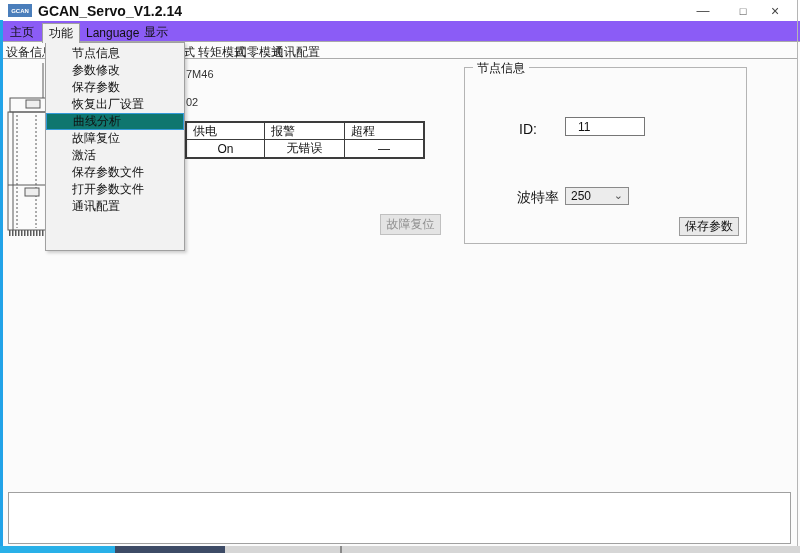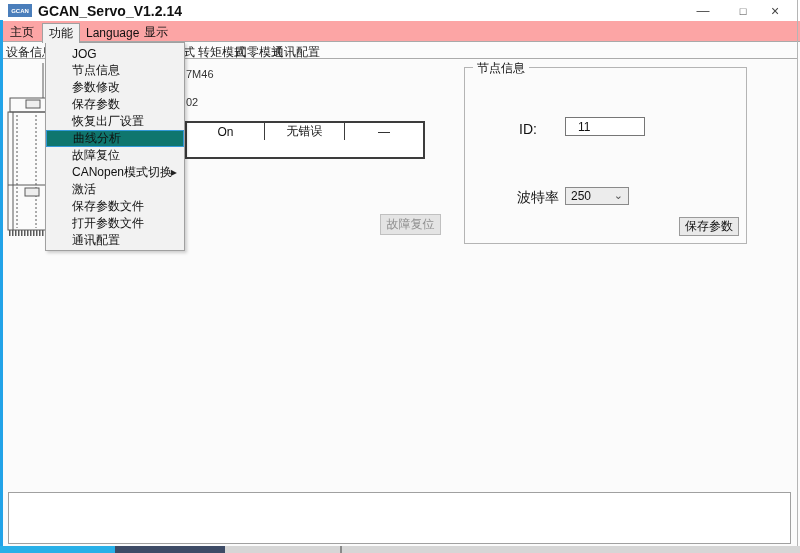--- a/index.html
+++ b/index.html
@@ -10,21 +10,21 @@
   
   .titlebar { position:absolute; left:0; top:0; width:800px; height:21px; background:#ffffff; }
   .app-icon { position:absolute; left:8px; top:4px; width:24px; height:13px; background:#4a7ebb; color:#fff;
               font-size:6px; font-weight:bold; display:flex; align-items:center; justify-content:center; letter-spacing:0; }
   .title-text { position:absolute; left:38px; top:3px; font-size:14px; font-weight:bold; color:#111; }
   .winbtn { position:absolute; top:2px; width:30px; height:17px; display:flex; align-items:center; justify-content:center;
             color:#444; font-size:13px; }
   .btn-min { left:688px; } .btn-max { left:728px; font-size:11px; } .btn-close { left:760px; font-size:14px; }
 
   
-  .menubar { position:absolute; left:0; top:21px; width:800px; height:21px; background:#fca5a5; border-bottom:1px solid #a9a9a9; }
+  .menubar { position:absolute; left:0; top:21px; width:800px; height:21px; background:#8b5cf6; border-bottom:1px solid #a9a9a9; }
   .menubar-item { position:absolute; top:2px; height:19px; display:flex; align-items:center; font-size:12px; color:#111; padding:0 6px; }
   .mi-home { left:4px; } 
   .mi-func { left:42px; background:#f2f2f2; border:1px solid #a0a0a0; border-bottom:none; height:20px; z-index:30; }
   .mi-lang { left:80px; } .mi-disp { left:138px; }
 
   
   .tabstrip { position:absolute; left:0; top:43px; width:797px; height:16px; border-bottom:1px solid #ababab; background:#fbfbfb; }
   .tab { position:absolute; top:1px; font-size:12px; color:#222; white-space:nowrap; }
 
   
@@ -132,20 +132,25 @@
       <line x1="3" y1="125" x2="52" y2="125"></line>
       <rect x="20" y="128" width="14" height="8" fill="#eee"></rect>
       <line x1="4" y1="173" x2="40" y2="173" stroke-width="6" stroke-dasharray="1.5,1.5"></line>
     </g>
   </svg>
 
   <div class="frag frag-model">7M46</div>
   <div class="frag frag-version">02</div>
 
   <div class="status-table">
+    <div class="st-row st-head">
+      <div class="st-cell c1">供电</div>
+      <div class="st-cell c2">报警</div>
+      <div class="st-cell c3">超程</div>
+    </div>
     <div class="st-row st-val">
       <div class="st-cell c1">On</div>
       <div class="st-cell c2">无错误</div>
       <div class="st-cell c3">—</div>
     </div>
   </div>
 
   <div class="fault-btn">故障复位</div>
 
   <div class="groupbox">
@@ -154,31 +159,26 @@
     <input class="id-input" type="text" value="11" style="">
     <div class="gi-label lbl-baud">波特率</div>
     <div class="baud-select">
       <span>250</span>
       <span class="chevron">⌄</span>
     </div>
     <div class="save-btn">保存参数</div>
   </div>
 
   <div class="dropdown">
-    <div class="menu-item">JOG</div>
     <div class="menu-item">节点信息</div>
     <div class="menu-item">参数修改</div>
     <div class="menu-item">保存参数</div>
     <div class="menu-item">恢复出厂设置</div>
     <div class="menu-item hl">曲线分析</div>
     <div class="menu-item">故障复位</div>
-    <div class="menu-item">
-      <span>CANopen模式切换</span>
-      <span class="sub-arrow">▶</span>
-    </div>
     <div class="menu-item">激活</div>
     <div class="menu-item">保存参数文件</div>
     <div class="menu-item">打开参数文件</div>
     <div class="menu-item">通讯配置</div>
   </div>
 
   <div class="log-box"></div>
 
   <div class="taskbar">
     <div class="tb-seg1"></div>

